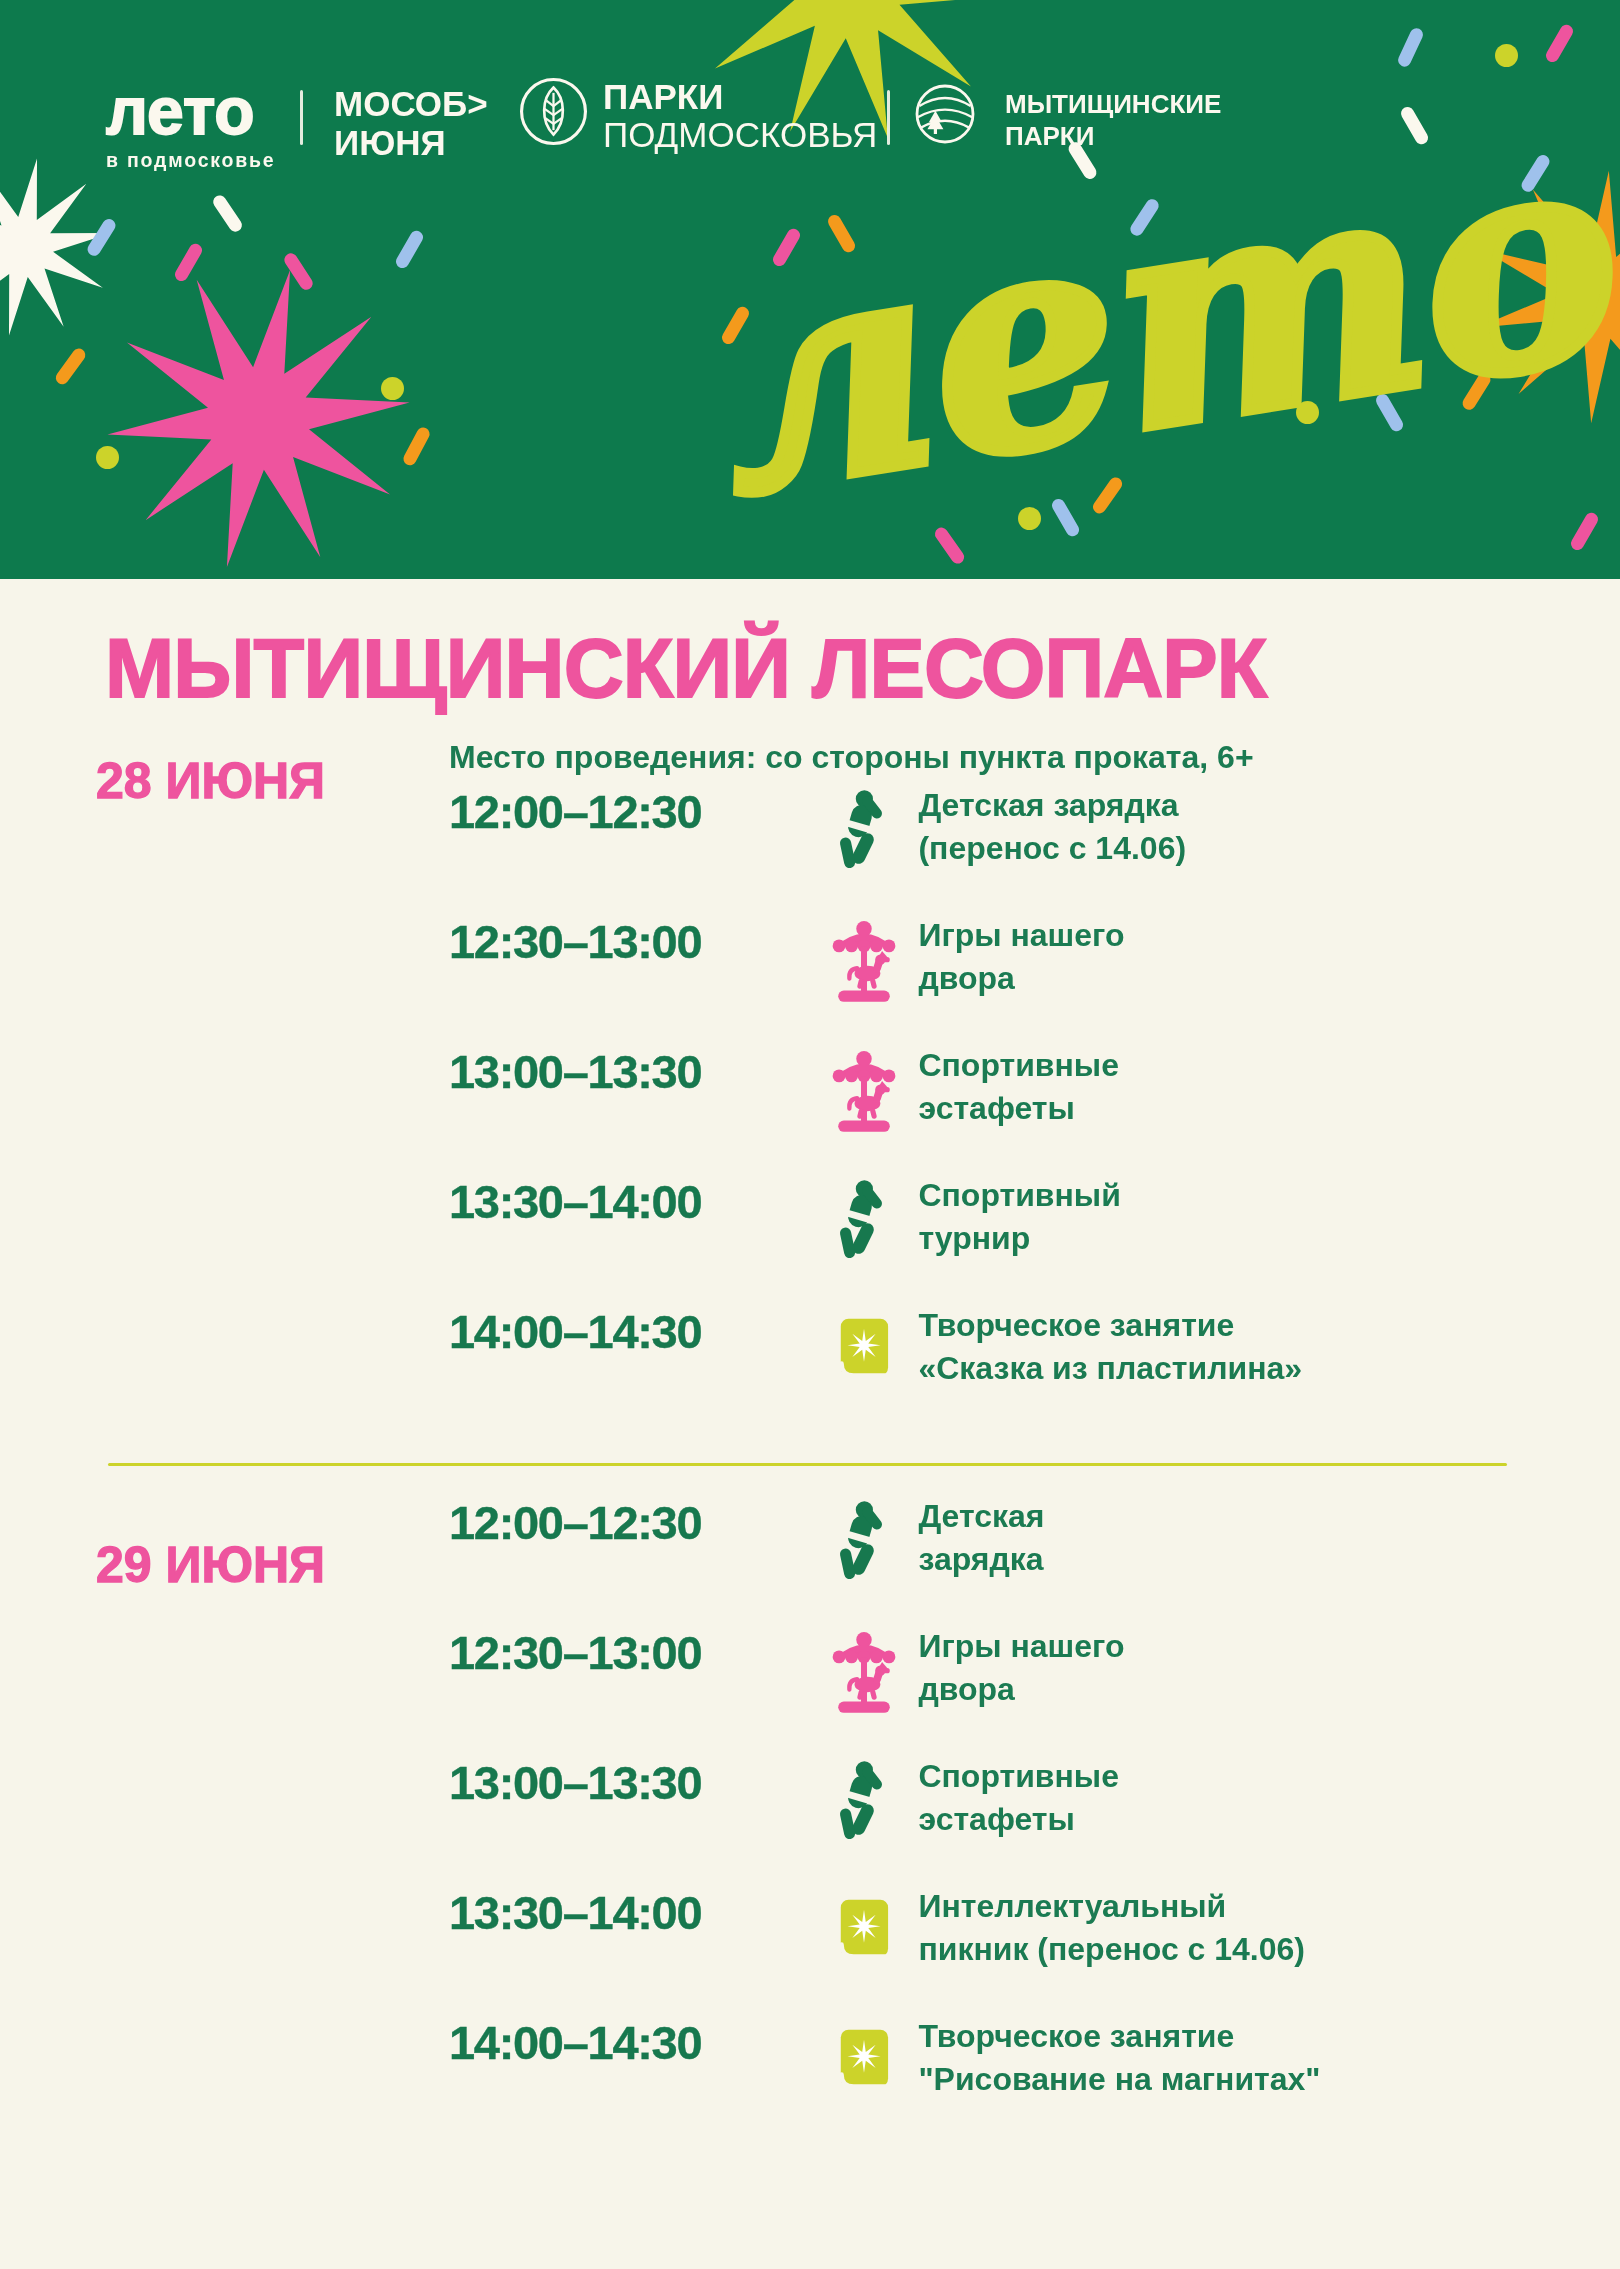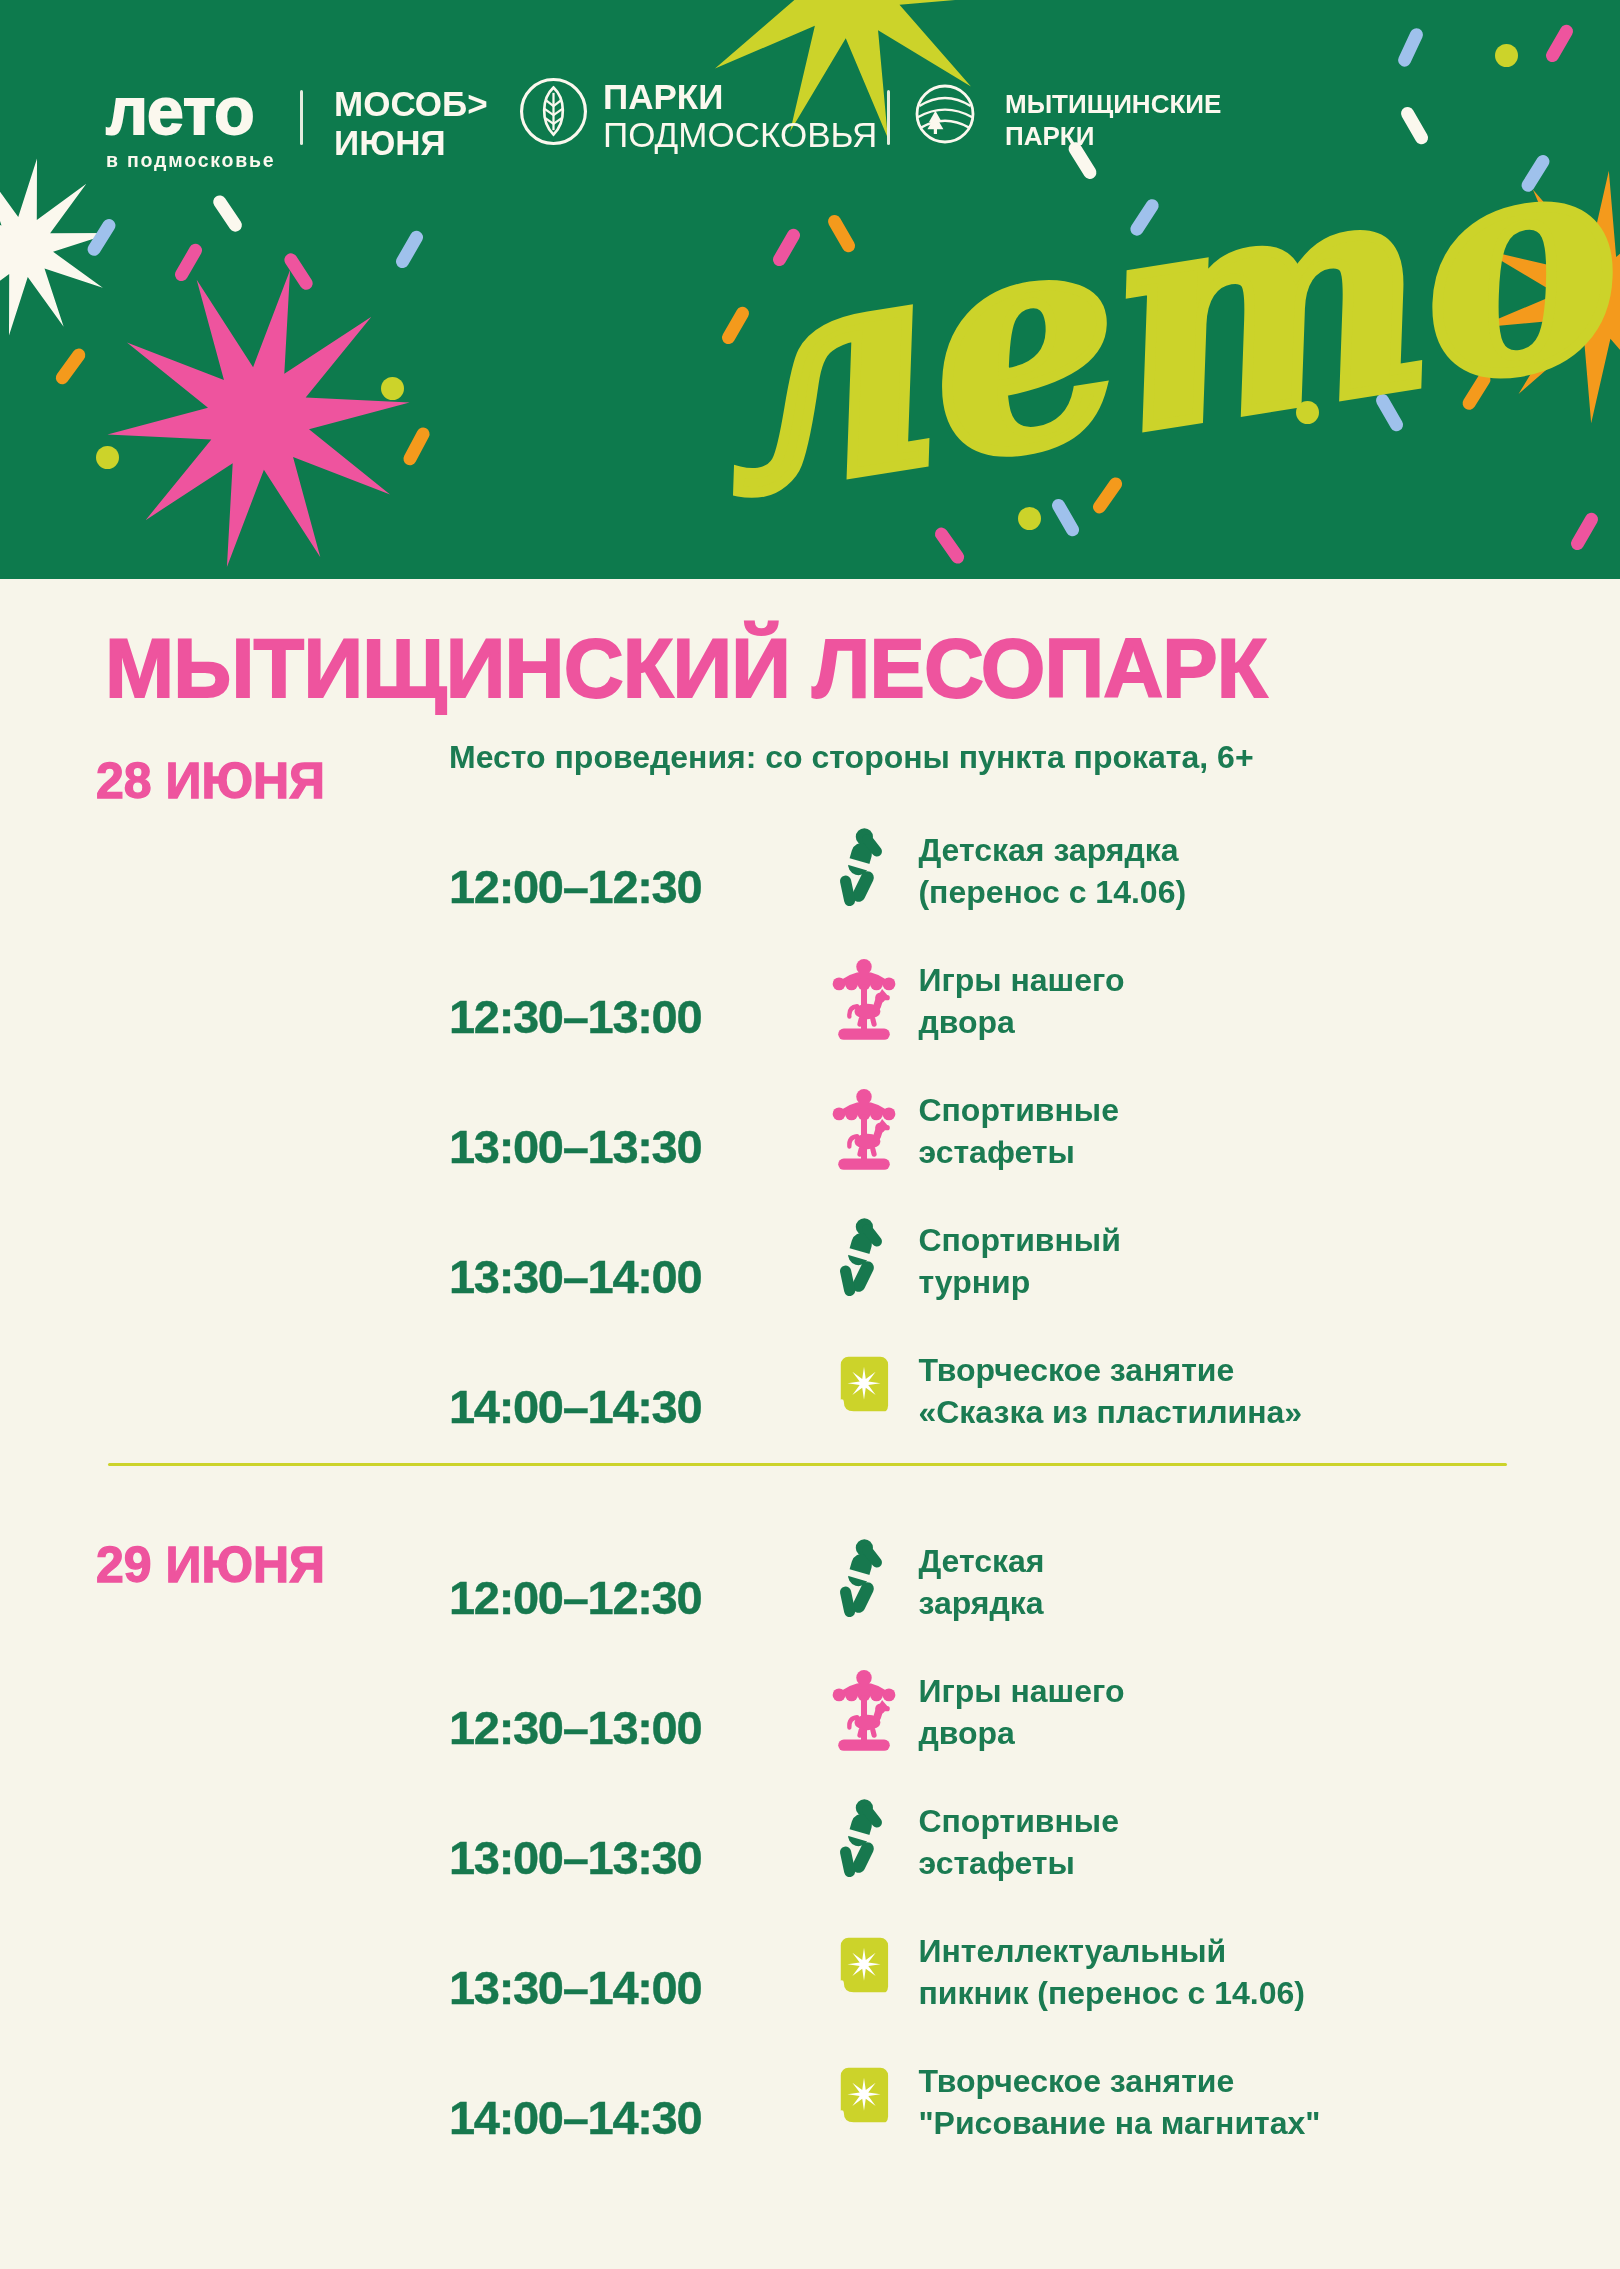--- a/index.html
+++ b/index.html
@@ -64,21 +64,21 @@
     font-size:50px;font-weight:800;color:var(--pink);
     -webkit-text-stroke:1.3px var(--pink);white-space:nowrap;
   }
   .day1-label{top:752px;} .day2-label{top:1536px;}
   .venue{
     position:absolute;left:449px;top:739px;
     font-size:32px;font-weight:bold;color:var(--txt-green);white-space:nowrap;
   }
   .rows{position:absolute;left:449px;width:1064px;}
   .rows-day1{top:784px;} .rows-day2{top:1495px;}
-  .event-row{display:flex;align-items:flex-end;height:130px;}
+  .event-row{display:flex;align-items:flex-start;height:130px;}
   .time{
     width:372px;font-size:47px;font-weight:800;color:var(--time-green);
     letter-spacing:-1.3px;white-space:nowrap;-webkit-text-stroke:0.4px var(--time-green);
   }
   .icon-cell{width:85px;height:92px;display:flex;align-items:center;justify-content:center;}
   .icon-cell svg{display:block;}
   .icon-exercise svg{width:55px;height:85px;color:var(--time-green);}
   .icon-carousel svg{width:66px;height:83px;color:var(--pink);}
   .icon-book svg{width:62px;height:69px;color:var(--lime);}
   .desc{margin-left:12.4px;font-size:32px;font-weight:bold;color:var(--txt-green);line-height:1.33;white-space:nowrap;}

